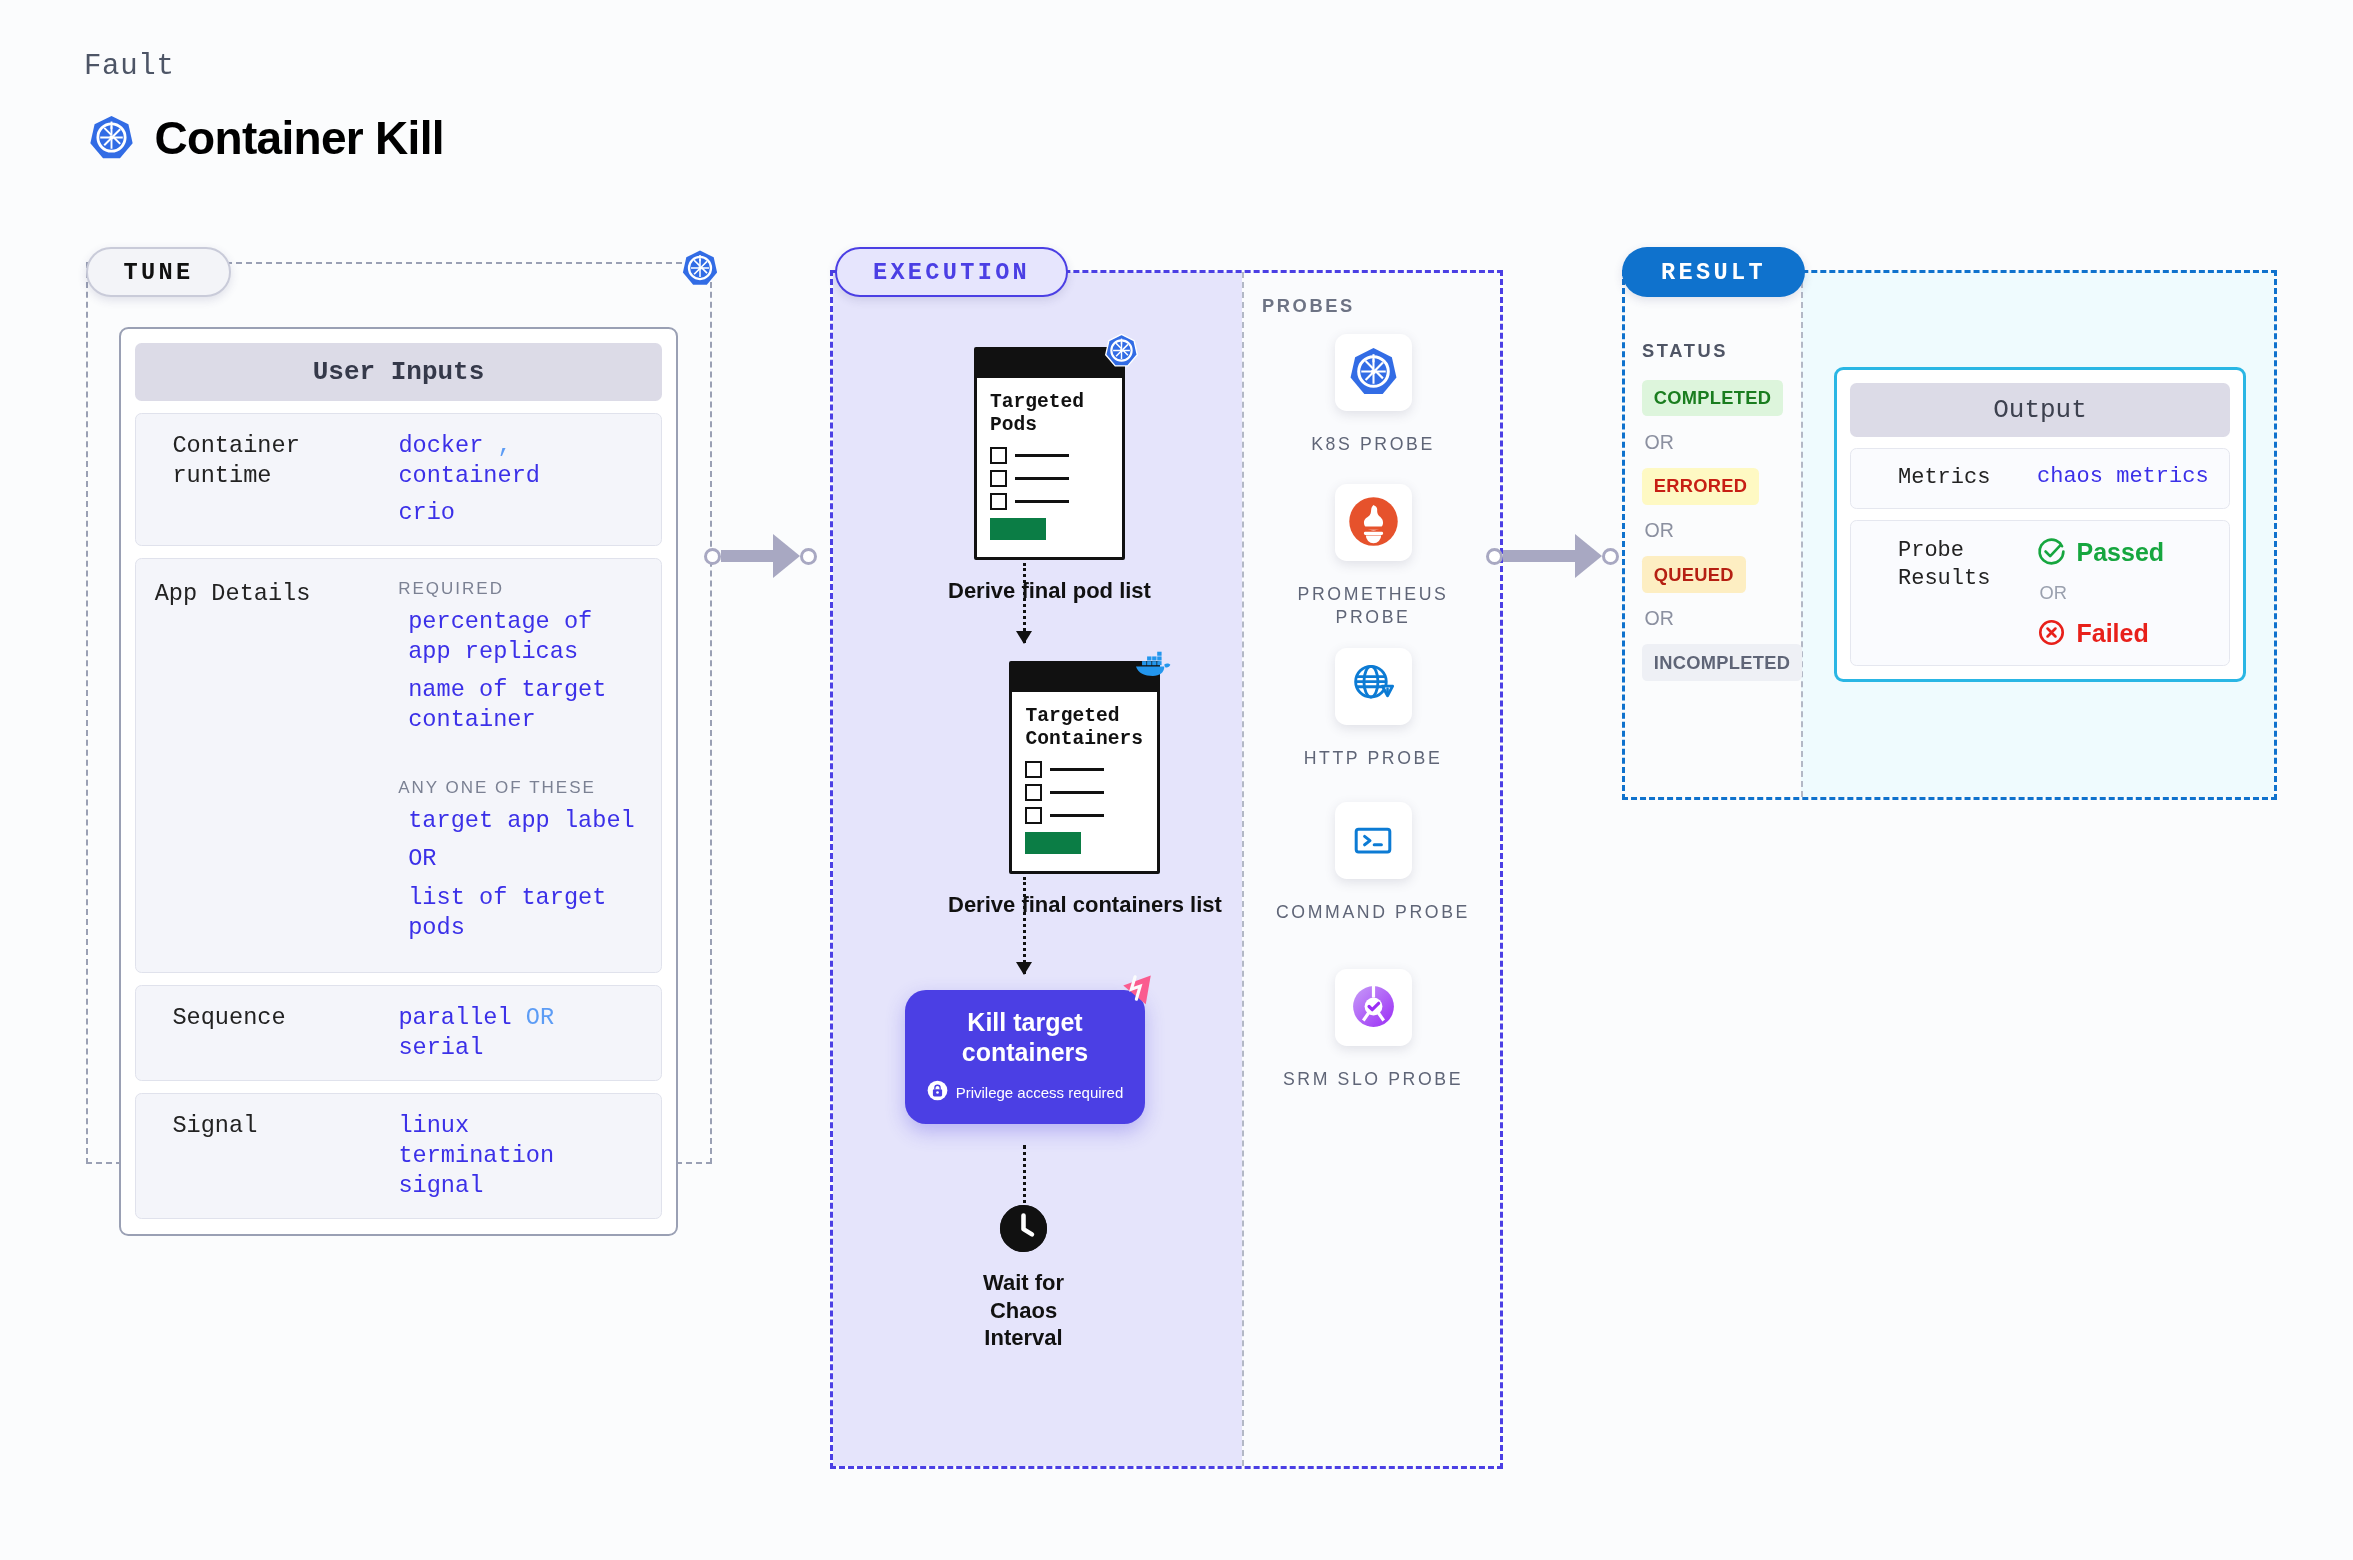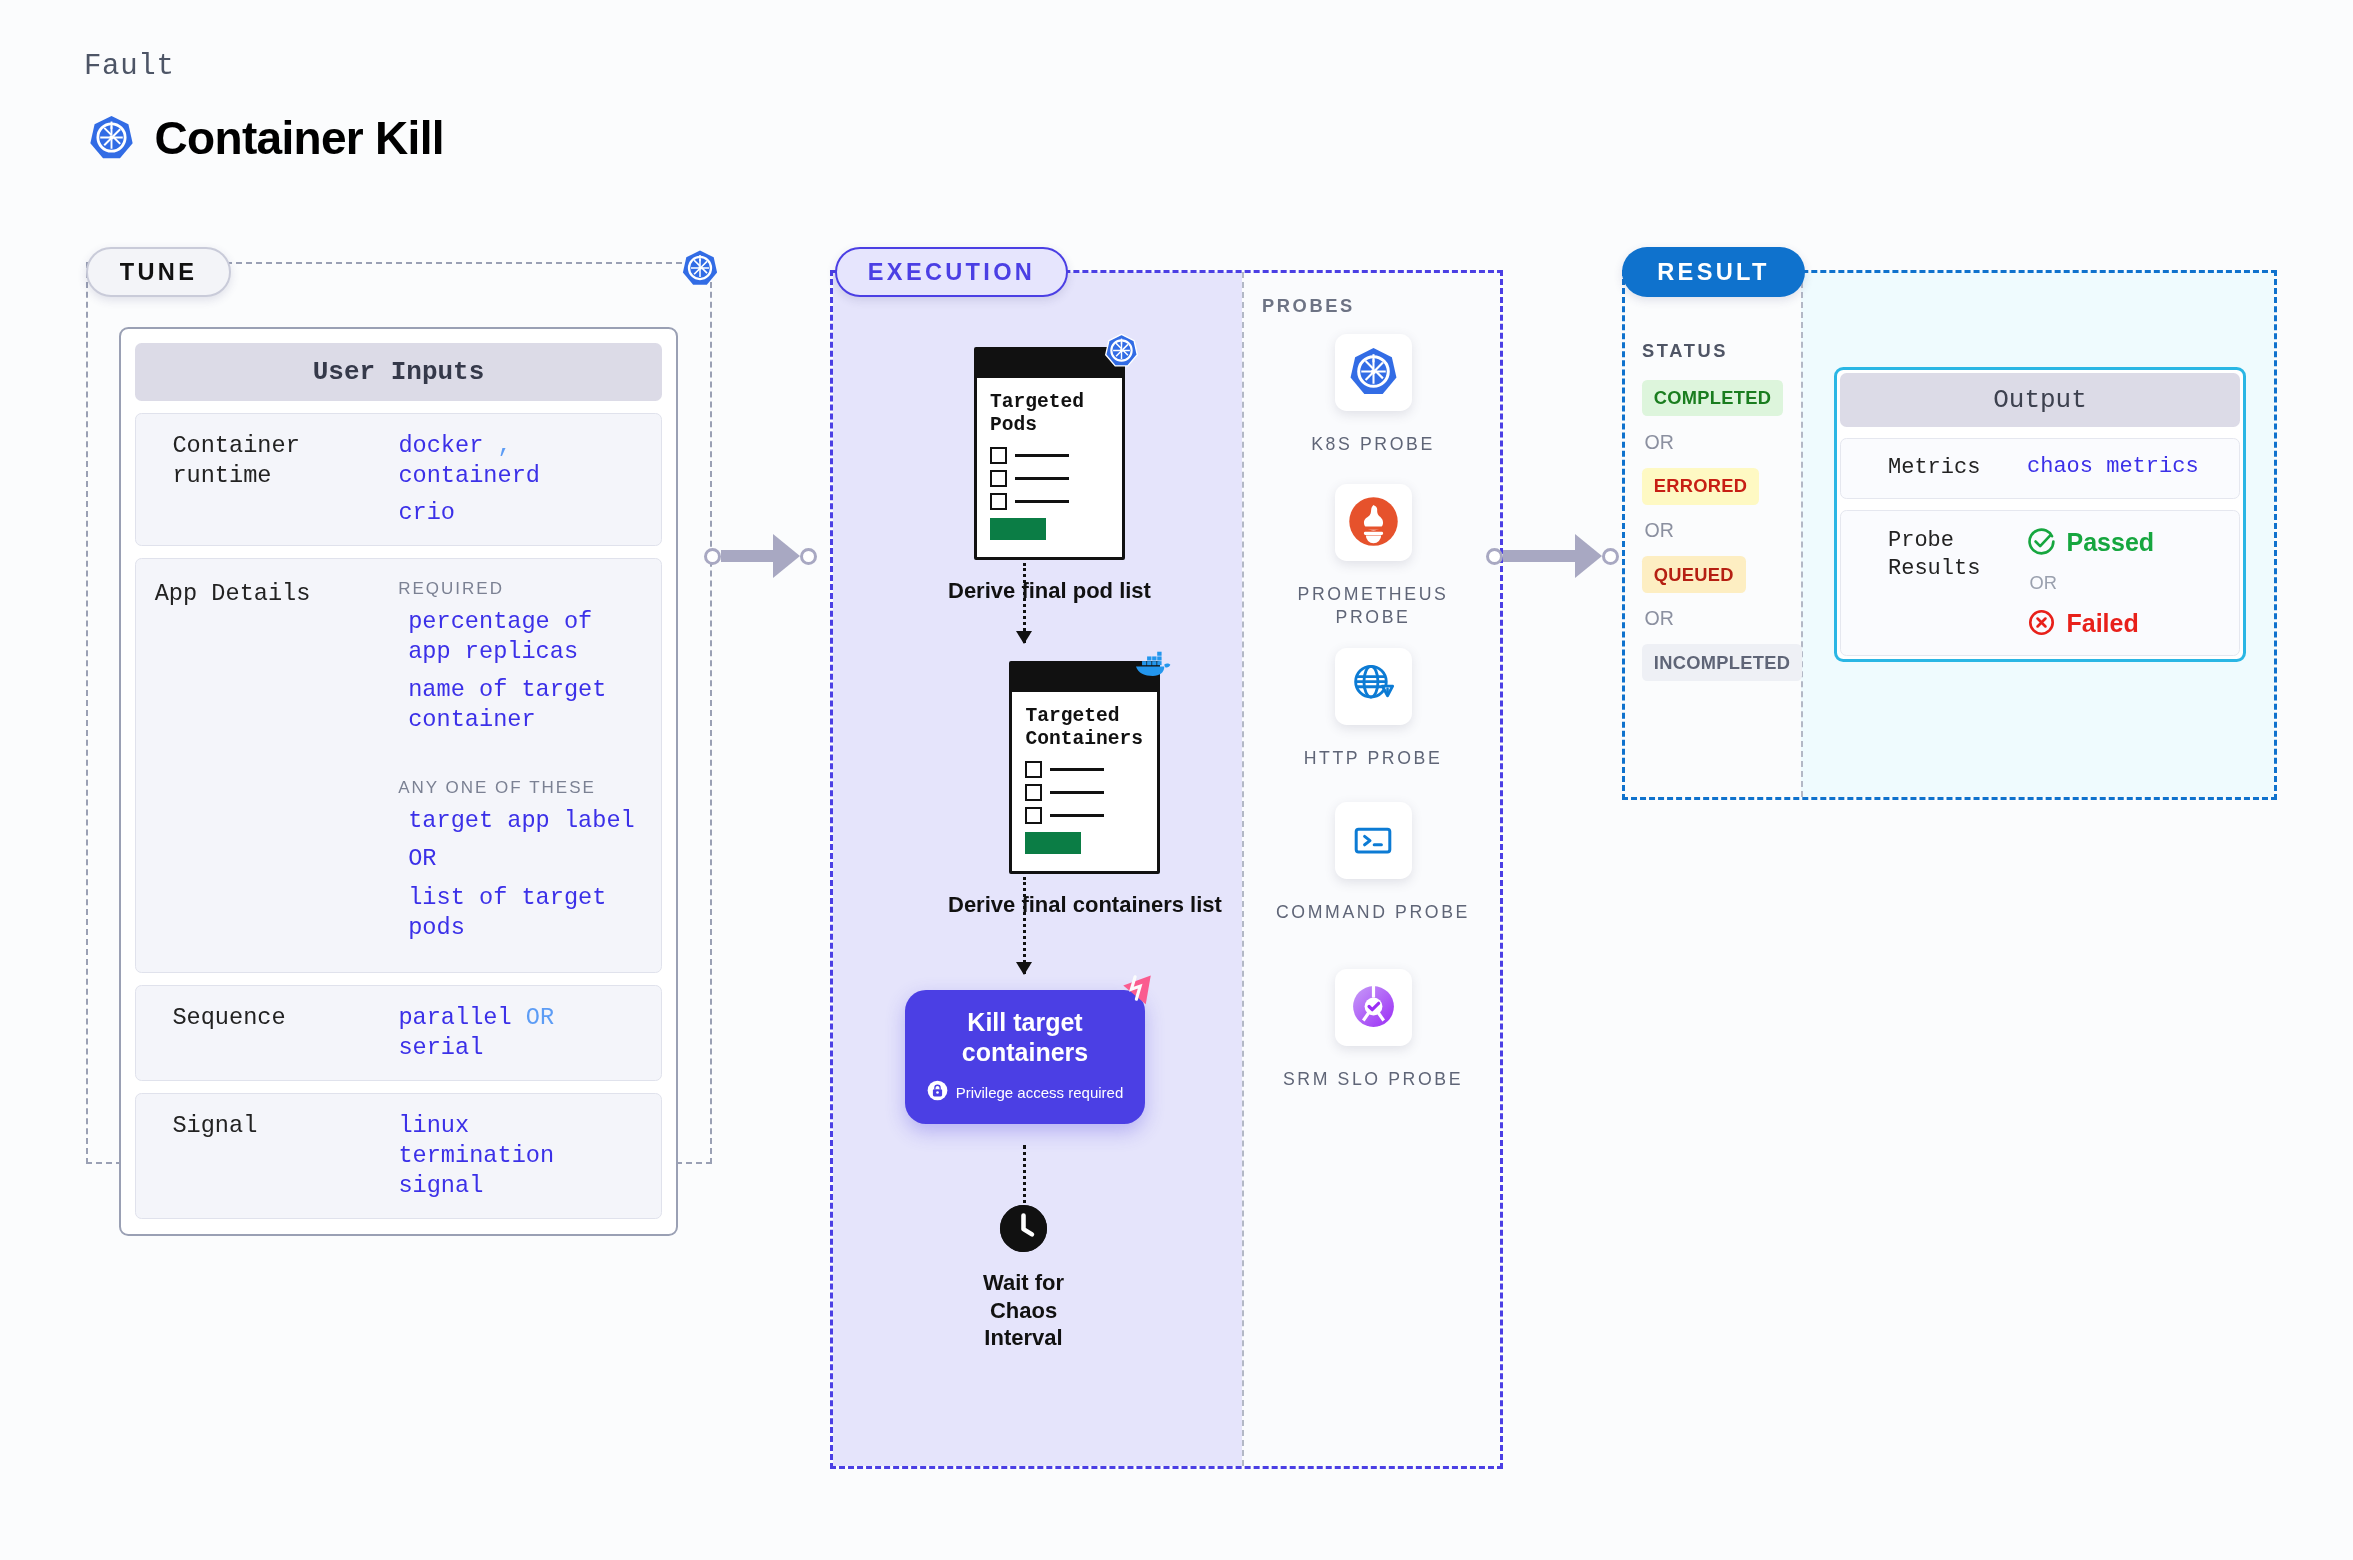--- a/index.html
+++ b/index.html
@@ -24,21 +24,21 @@
   .hdr-title {
     font-size: 46px; font-weight: bold; color: #000;
     letter-spacing: -0.7px;
   }
 
   
   .pill {
     position: absolute; z-index: 9;
     display: flex; align-items: center; justify-content: center;
     border-radius: 654px;
-    font-family: Liberation Sans, sans-serif;
+    font-family: Liberation Mono, monospace;
     font-weight: bold; letter-spacing: 3.3px;
     box-shadow: 0 3.3px 9.2px rgba(60,60,110,.14);
   }
   .pill-tune {
     left: 86px; top: 247px; width: 145px; height: 50px;
     background: #f3f4f8; border: 2px solid #c9cbd9;
     color: #111; font-size: 23.6px;
   }
   .pill-exec {
     left: 835px; top: 247px; width: 233px; height: 50px;
@@ -230,21 +230,21 @@
     font-size: 18.3px; font-weight: bold; letter-spacing: 0.3px;
   }
   .or-sm {
     font-size: 19.6px; color: #8b90a0; margin: 14.4px 0 14.4px 2.6px;
     font-family: "Liberation Sans", sans-serif;
   }
 
   .card-output {
     position: absolute; left: 1834px; top: 367px; width: 412px;
     background: #fff; border: 3.3px solid #2ab6e4; border-radius: 9.2px;
-    padding: 3px; display: flex; flex-direction: column; gap: 10.5px;
+    padding: 13px; display: flex; flex-direction: column; gap: 10.5px;
   }
   .out-hd {
     background: #dcdbe7; border-radius: 6.5px; height: 54px;
     display: flex; align-items: center; justify-content: center;
     font-family: "Liberation Mono", monospace;
     font-size: 26px; color: #3d414f;
   }
   .out-row {
     background: #fafbfe; border: 1.3px solid #e5e7ef; border-radius: 6.5px;
     display: flex; padding: 15.7px 17px;

